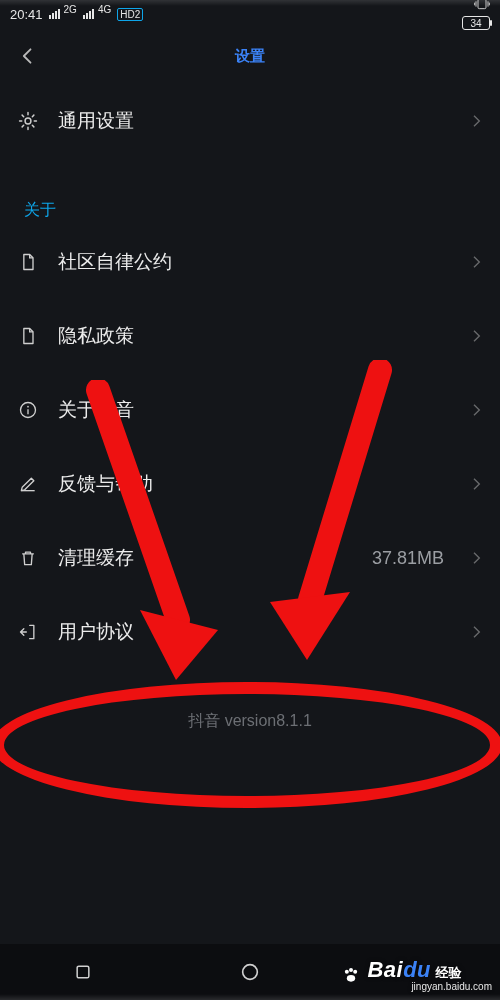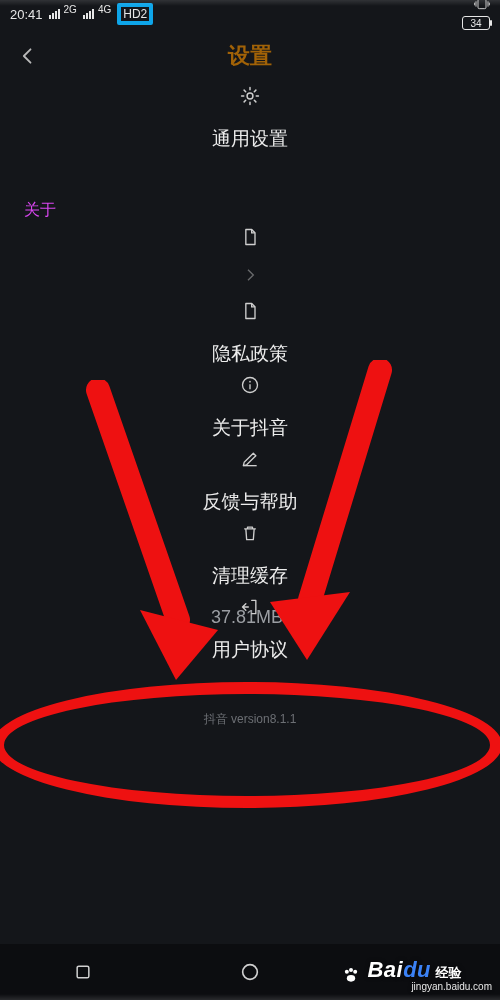--- a/index.html
+++ b/index.html
@@ -29,21 +29,21 @@
     display: flex; align-items: center; justify-content: space-between;
     height: 28px; padding: 0 10px; font-size: 13px; color: #e6e6e6;
   }
   .sb-left { display: flex; align-items: center; gap: 6px; }
   .sb-right { display: flex; align-items: flex-end; gap: 6px; flex-direction: column; }
   .bars { display: inline-flex; align-items: flex-end; gap: 1px; }
   .bars i { display: block; width: 2px; background: #e6e6e6; }
   .bars i:nth-child(1){height:4px}.bars i:nth-child(2){height:6px}
   .bars i:nth-child(3){height:8px}.bars i:nth-child(4){height:10px}
   .sup { font-size: 10px; position: relative; top:-5px; margin-left:-2px; }
-  .hd2 { font-size: 12px; border:4px solid #0ea5e9; border-radius:2px; padding:0 2px; }
+  .hd2 { font-size: 10px; border:1px solid #0ea5e9; border-radius:2px; padding:0 2px; }
   .vib { width:16px; height:12px; }
   .battery {
     display: inline-flex; align-items: center; gap: 2px;
   }
   .batt-body {
     width: 28px; height: 14px; border:1px solid #e6e6e6; border-radius: 3px;
     position: relative; display:flex; align-items:center; justify-content:center;
     font-size: 10px; color:#e6e6e6;
   }
   .batt-body::after{
@@ -53,37 +53,37 @@
 
   
   .header {
     display:flex; align-items:center; justify-content:center;
     height: 56px; position: relative;
   }
   .back {
     position:absolute; left:12px; top:50%; transform:translateY(-50%);
     width:32px; height:32px; display:flex; align-items:center; justify-content:center;
   }
-  .title { font-size: 22px; font-weight: 600; color: #a16207; }
+  .title { font-size: 15px; font-weight: 600; color: #3b82f6; }
 
   
   .section-label {
-    color:#d946ef; font-size:16px; padding: 24px 24px 4px;
+    color:#0ea5e9; font-size:16px; padding: 24px 24px 4px;
   }
   .row {
-    display:flex; align-items:center; height:74px; padding:0 16px; gap:18px;flex-direction:column;
+    display:flex; align-items:center; height:74px; padding:0 16px; gap:18px;
   }
   .row .icon { width:24px; height:24px; flex:0 0 24px; display:flex; align-items:center; justify-content:center; }
   .row .label { flex:1; font-size:19px; color:#ececec; }
   .row .value { font-size:18px; color:#9b9ea3; margin-right:6px; }
   .row .chev { width:16px; height:16px; opacity:.45; }
   .group-gap { height: 18px; }
 
   .version {
-    text-align:center; color:#6c6f74; font-size:12px; margin-top:42px;
+    text-align:center; color:#6c6f74; font-size:16px; margin-top:42px;
   }
 
   
   .annot { position:absolute; pointer-events:none; }
   .oval {
     border: 12px solid #e11; border-radius: 50%;
     width: 510px; height: 126px; left: -8px; top: 682px;
   }
   .arrow-svg { position:absolute; }
 
@@ -172,20 +172,21 @@
   <div class="section-label">关于</div>
 
 
   <div class="row">
     <span class="icon">
       <svg viewBox="0 0 24 24" width="20" height="20">
           <path d="M7 3h7l4 4v14H7z" fill="none" stroke="#cfcfcf" stroke-width="1.6" stroke-linejoin="round"></path>
           <path d="M14 3v4h4" fill="none" stroke="#cfcfcf" stroke-width="1.6"></path>
         </svg>
     </span>
+    <span class="label">社区自律公约</span>
     <svg class="chev" viewBox="0 0 24 24">
         <path d="M9 4l8 8-8 8" fill="none" stroke="#cfcfcf" stroke-width="2"></path>
       </svg>
   </div>
 
   <div class="row">
     <span class="icon">
       <svg viewBox="0 0 24 24" width="20" height="20">
           <path d="M7 3h7l4 4v14H7z" fill="none" stroke="#cfcfcf" stroke-width="1.6" stroke-linejoin="round"></path>
           <path d="M14 3v4h4" fill="none" stroke="#cfcfcf" stroke-width="1.6"></path>

